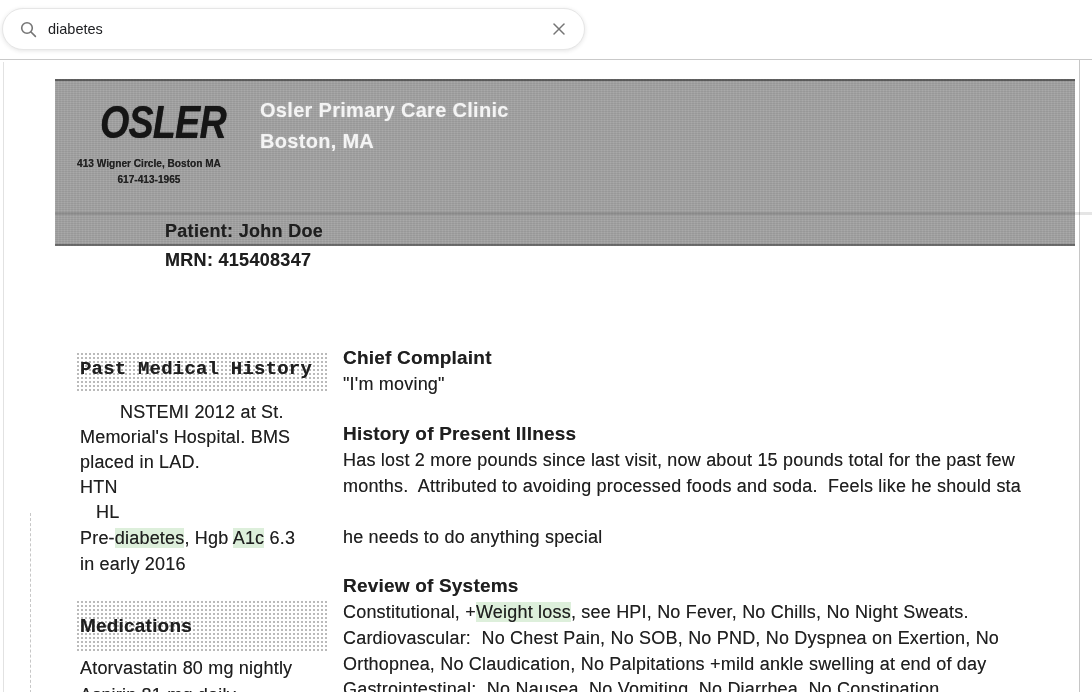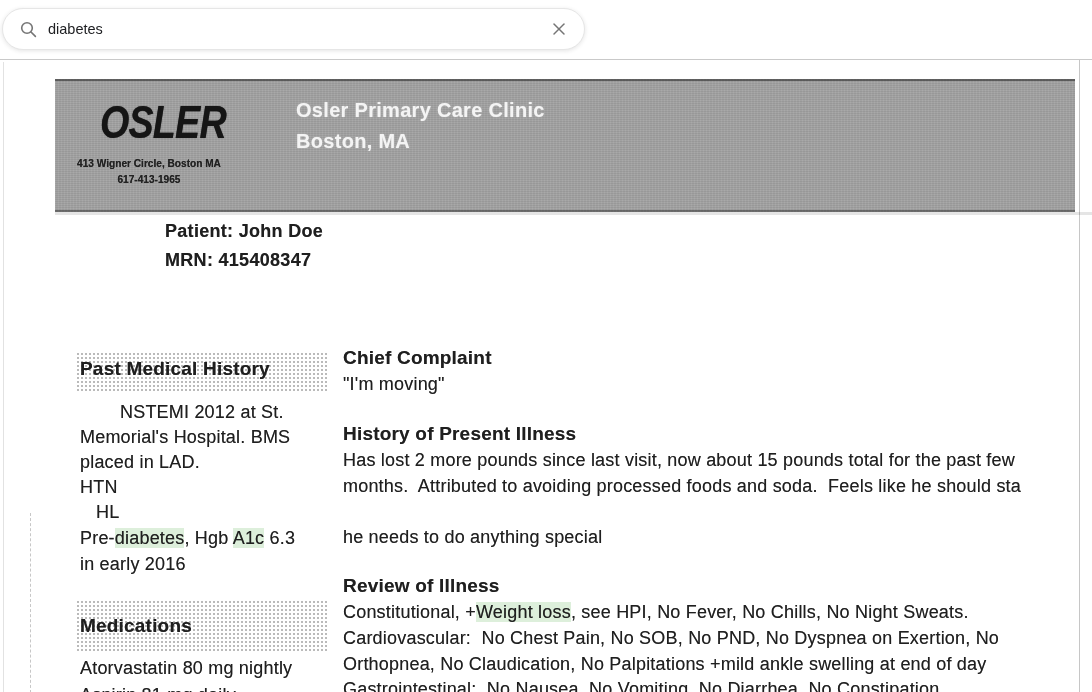--- a/index.html
+++ b/index.html
@@ -29,21 +29,21 @@
     position: absolute; left: 0; top: 59px; width: 1092px; height: 633px;
     background: #fff; overflow: hidden;
     border-top: 1px solid #c9c9c9;
   }
   .doc-edge-left  { position: absolute; left: 3px;  top: 2px; bottom: 0; width: 1px; background: #e2e2e2; }
   .doc-edge-right { position: absolute; left: 1079px; top: 0; bottom: 0; width: 1px; background: #c6c6c6; }
 
   .doc-text { color: #1f1f1f; text-shadow: 0 0 0.5px rgba(30,30,30,0.55); }
 
   .banner {
-    position: absolute; left: 55px; top: 19px; width: 1020px; height: 133px;
+    position: absolute; left: 55px; top: 19px; width: 1020px; height: 167px;
     background:
       repeating-linear-gradient(90deg, rgba(255,255,255,0.07) 0 1px, transparent 1px 3px),
       repeating-linear-gradient(0deg, rgba(0,0,0,0.06) 0 1px, transparent 1px 2px),
       #a2a2a2;
     border-top: 2px solid rgba(40,40,40,0.55);
     border-bottom: 2px solid rgba(40,40,40,0.45);
   }
   .logo-word {
     position: absolute; left: 45px; top: 14px;
     font-size: 46px; font-weight: bold; font-style: italic;
@@ -55,21 +55,20 @@
     position: absolute; left: 2px; top: 74px; width: 200px; text-align: center;
     font-size: 11px; font-weight: bold; color: #222;
     transform: scaleX(0.92); transform-origin: left top;
     line-height: 16px; text-shadow: 0 0 0.6px rgba(0,0,0,0.6);
   }
   .banner-right {
     position: absolute; left: 205px; top: 14px;
     color: #f4f4f4; font-weight: bold; font-size: 20px; line-height: 31px;
     text-shadow: 0 0 1.5px rgba(255,255,255,0.65), 0 0 1px rgba(60,60,60,0.4);
     letter-spacing: 0.3px;
-    margin-left: 36px;
   }
   .scan-streak {
     position: absolute; left: 55px; top: 152px; width: 1037px; height: 3px;
     background: rgba(0,0,0,0.10);
   }
 
   .patient-block { position: absolute; left: 165px; top: 157px;
     font-size: 18px; font-weight: bold; line-height: 29px; letter-spacing: 0.3px; }
 
   .doc-line { position: absolute; white-space: pre; font-size: 18px;
@@ -125,21 +124,21 @@
   </div>
   <div class="scan-streak"></div>
   <div class="scan-dashes"></div>
 
   <div class="patient-block doc-text">
     <div>Patient: John Doe</div>
     <div>MRN: 415408347</div>
   </div>
 
   <div class="speckle speckle-pmh"></div>
-  <div class="doc-heading doc-text" style="left:80px; top:298px;">Past Medical History</div>
+  <div class="doc-heading doc-text" style="left:80px; top:298px;font-family:Liberation Mono, monospace;">Past Medical History</div>
   <div class="doc-line doc-text" style="left:80px; top:340px;margin-left:40px;">NSTEMI 2012 at St.</div>
   <div class="doc-line doc-text" style="left:80px; top:365px;">Memorial's Hospital. BMS</div>
   <div class="doc-line doc-text" style="left:80px; top:390px;text-align:right;">placed in LAD.</div>
   <div class="doc-line doc-text" style="left:80px; top:415px;">HTN</div>
   <div class="doc-line doc-text" style="left:96px; top:440px;">HL</div>
   <div class="doc-line doc-text" style="left:80px; top:466px;"><span>Pre-</span><span class="hl">diabetes</span><span>, Hgb </span><span class="hl">A1c</span><span> 6.3</span></div>
   <div class="doc-line doc-text" style="left:80px; top:492px;">in early 2016</div>
 
   <div class="speckle speckle-med"></div>
   <div class="doc-heading doc-text" style="left:80px; top:555px;">Medications</div>
@@ -147,18 +146,18 @@
   <div class="doc-line doc-text" style="left:80px; top:623px;">Aspirin 81 mg daily</div>
 
   <div class="doc-heading doc-text" style="left:343px; top:287px;">Chief Complaint</div>
   <div class="doc-line doc-text" style="left:343px; top:312px;">"I'm moving"</div>
 
   <div class="doc-heading doc-text" style="left:343px; top:363px;">History of Present Illness</div>
   <div class="doc-line doc-text" style="left:343px; top:388px;">Has lost 2 more pounds since last visit, now about 15 pounds total for the past few</div>
   <div class="doc-line doc-text" style="left:343px; top:413.5px;">months.  Attributed to avoiding processed foods and soda.  Feels like he should sta</div>
   <div class="doc-line doc-text" style="left:343px; top:464.5px;">he needs to do anything special</div>
 
-  <div class="doc-heading doc-text" style="left:343px; top:515px;">Review of Illness</div>
+  <div class="doc-heading doc-text" style="left:343px; top:515px;">Review of Systems</div>
   <div class="doc-line doc-text" style="left:343px; top:540px;"><span>Constitutional, +</span><span class="hl">Weight loss</span><span>, see HPI, No Fever, No Chills, No Night Sweats.</span></div>
   <div class="doc-line doc-text" style="left:343px; top:566px;">Cardiovascular:  No Chest Pain, No SOB, No PND, No Dyspnea on Exertion, No</div>
   <div class="doc-line doc-text" style="left:343px; top:591.5px;">Orthopnea, No Claudication, No Palpitations +mild ankle swelling at end of day</div>
   <div class="doc-line doc-text" style="left:343px; top:617px;">Gastrointestinal:  No Nausea, No Vomiting, No Diarrhea, No Constipation</div>
 </div>
 
 </body></html>

